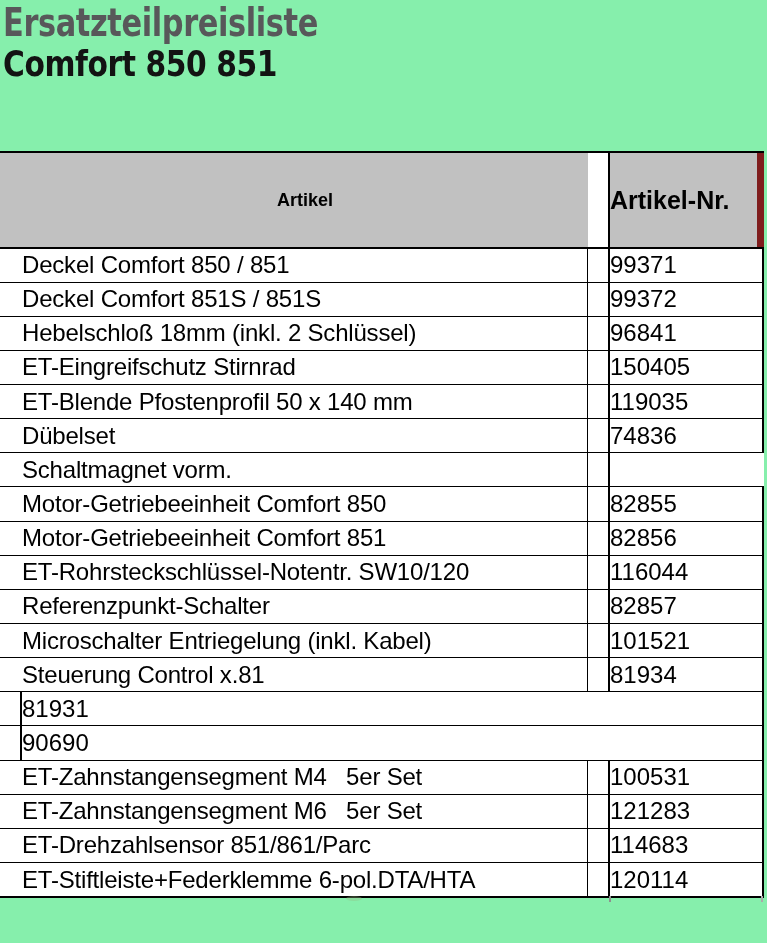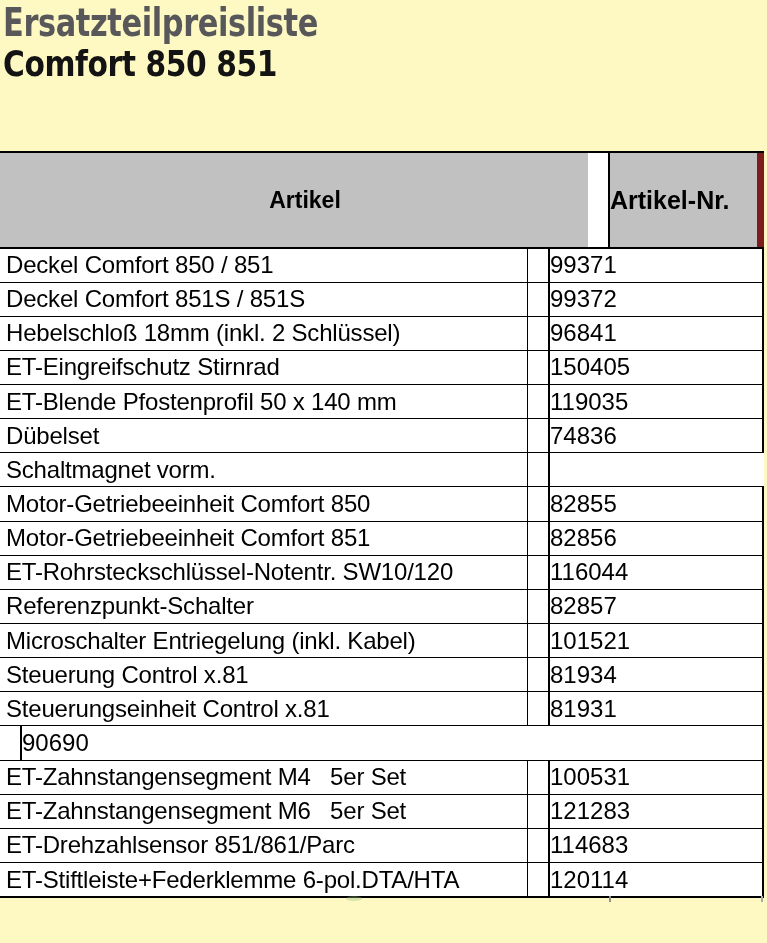--- a/index.html
+++ b/index.html
@@ -1,20 +1,20 @@
 <!DOCTYPE html>
 <html><head>
 <meta charset="utf-8">
 <style>
   html, body { margin: 0; padding: 0; background: #ffffff; }
   .page {
     position: relative;
     width: 767px;
     height: 943px;
-    background: #fef9c3;
+    background: #86efac;
     overflow: hidden;
     font-family: "Liberation Sans", sans-serif;
     color: #000;
   }
 
   
   .doc-title {
     position: absolute;
     left: 3px;
     top: 0px;
@@ -76,40 +76,40 @@
   .th-a-label {
     position: absolute;
     left: 0;
     top: 0;
     width: 610px;
     height: 100%;
     display: flex;
     align-items: center;
     justify-content: center;
     font-weight: bold;
-    font-size: 23px;
+    font-size: 18px;
     pointer-events: none;
     border-radius: 26px;
   }
 
   .row {
     display: flex;
     box-sizing: border-box;
     height: 34.15px;
     border-top: 1.6px solid #000;
     background: #ffffff;
   }
   .row:first-child { border-top: none; height: 32.55px; }
   .td-a {
-    width: 528px;
+    width: 588px;
     box-sizing: border-box;
     border-right: 1.6px solid #000;
     display: flex;
     align-items: center;
-    padding-left: 6px;
+    padding-left: 22px;
     font-size: 24px;
     letter-spacing: -0.2px;
     white-space: pre;
     overflow: hidden;
   }
   .td-sp {
     width: 22px;
     box-sizing: border-box;
     border-right: 2px solid #000;
   }
@@ -271,23 +271,20 @@
       <div class="td-a">
         <span class="txt">Steuerung Control x.81</span>
       </div>
       <div class="td-sp"></div>
       <div class="td-n">
         <span class="txt">81934</span>
       </div>
     </div>
 
     <div class="row">
-      <div class="td-a">
-        <span class="txt">Steuerungseinheit Control x.81</span>
-      </div>
       <div class="td-sp"></div>
       <div class="td-n">
         <span class="txt">81931</span>
       </div>
     </div>
 
     <div class="row">
       <div class="td-sp"></div>
       <div class="td-n">
         <span class="txt">90690</span>

